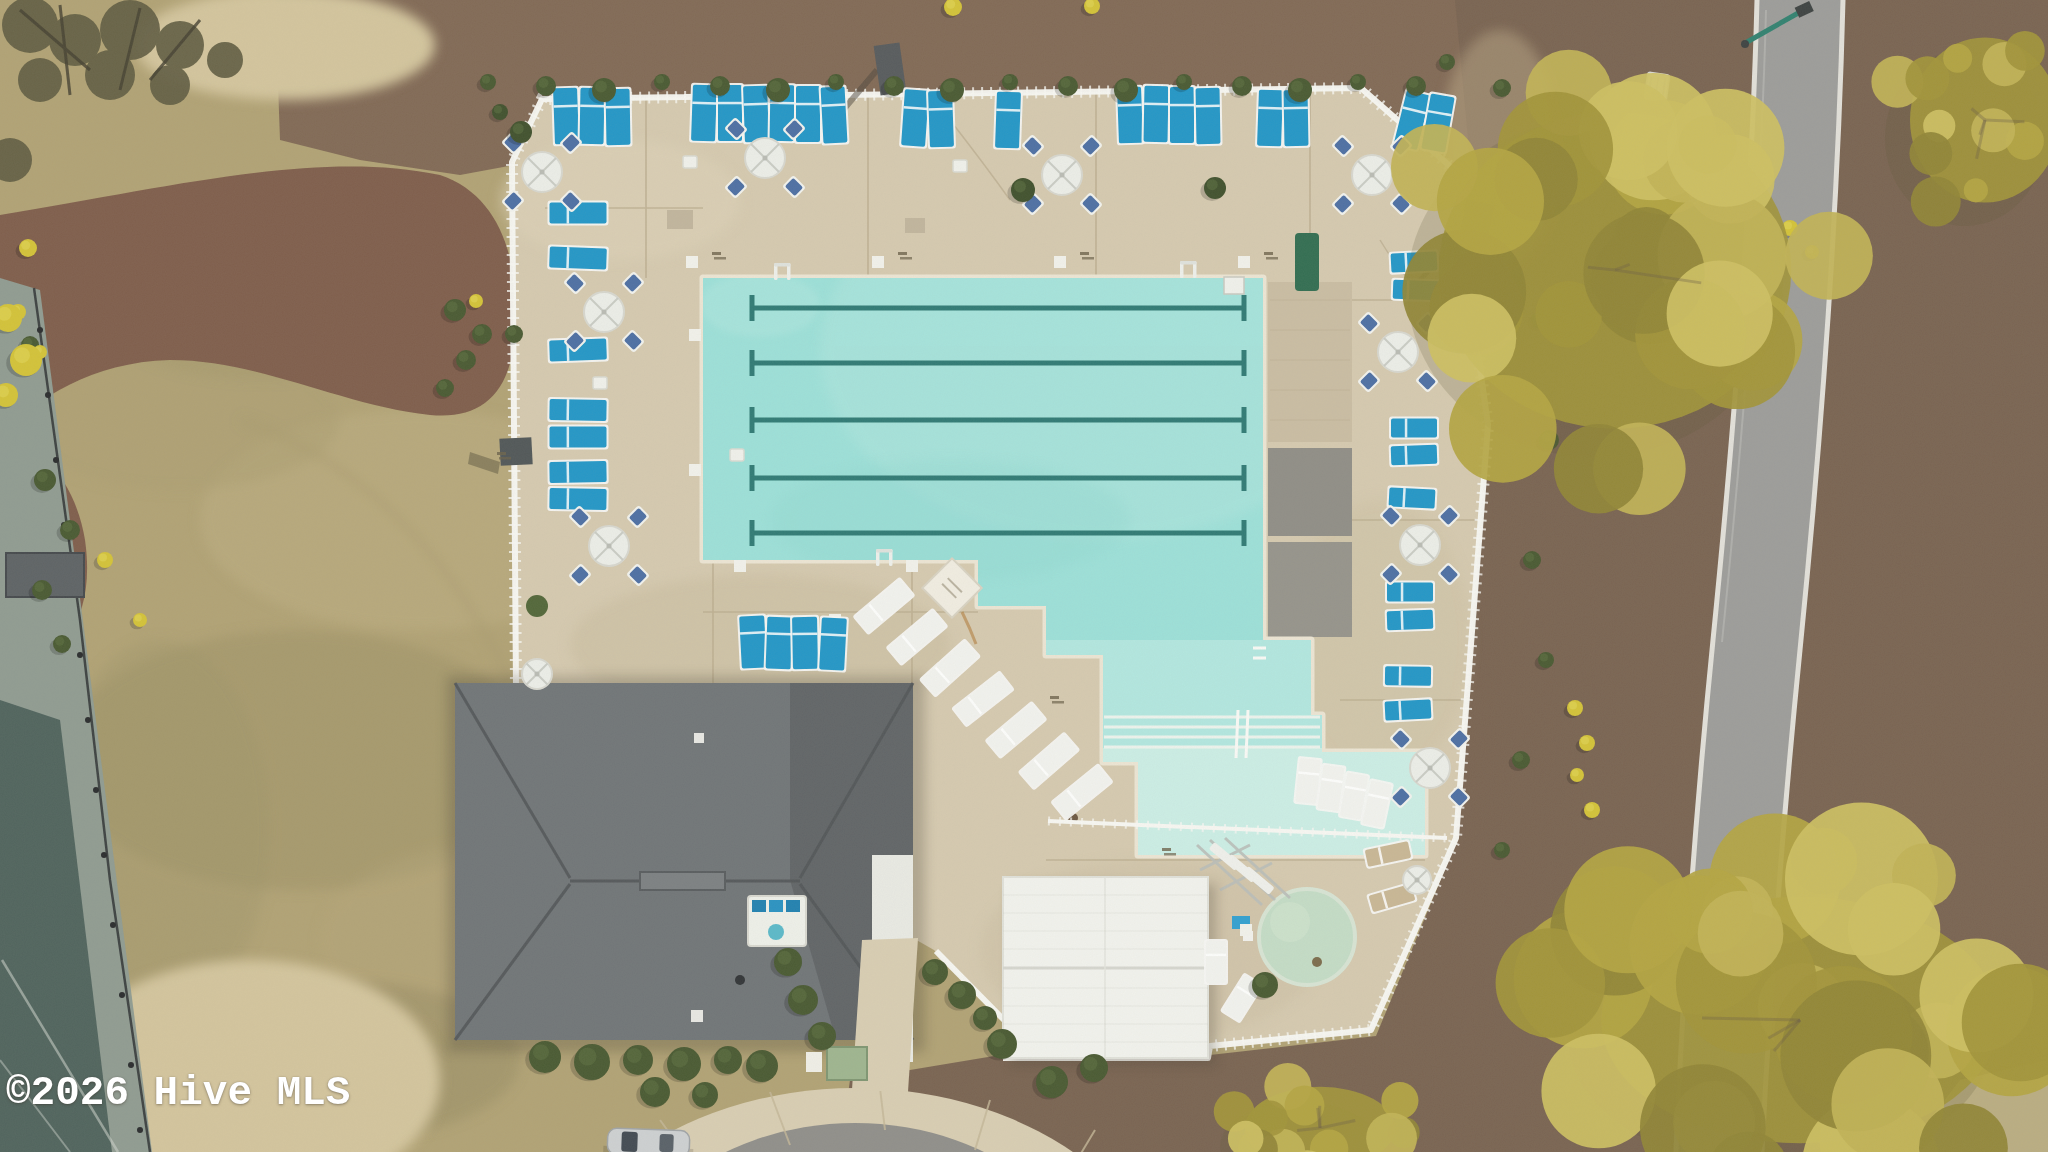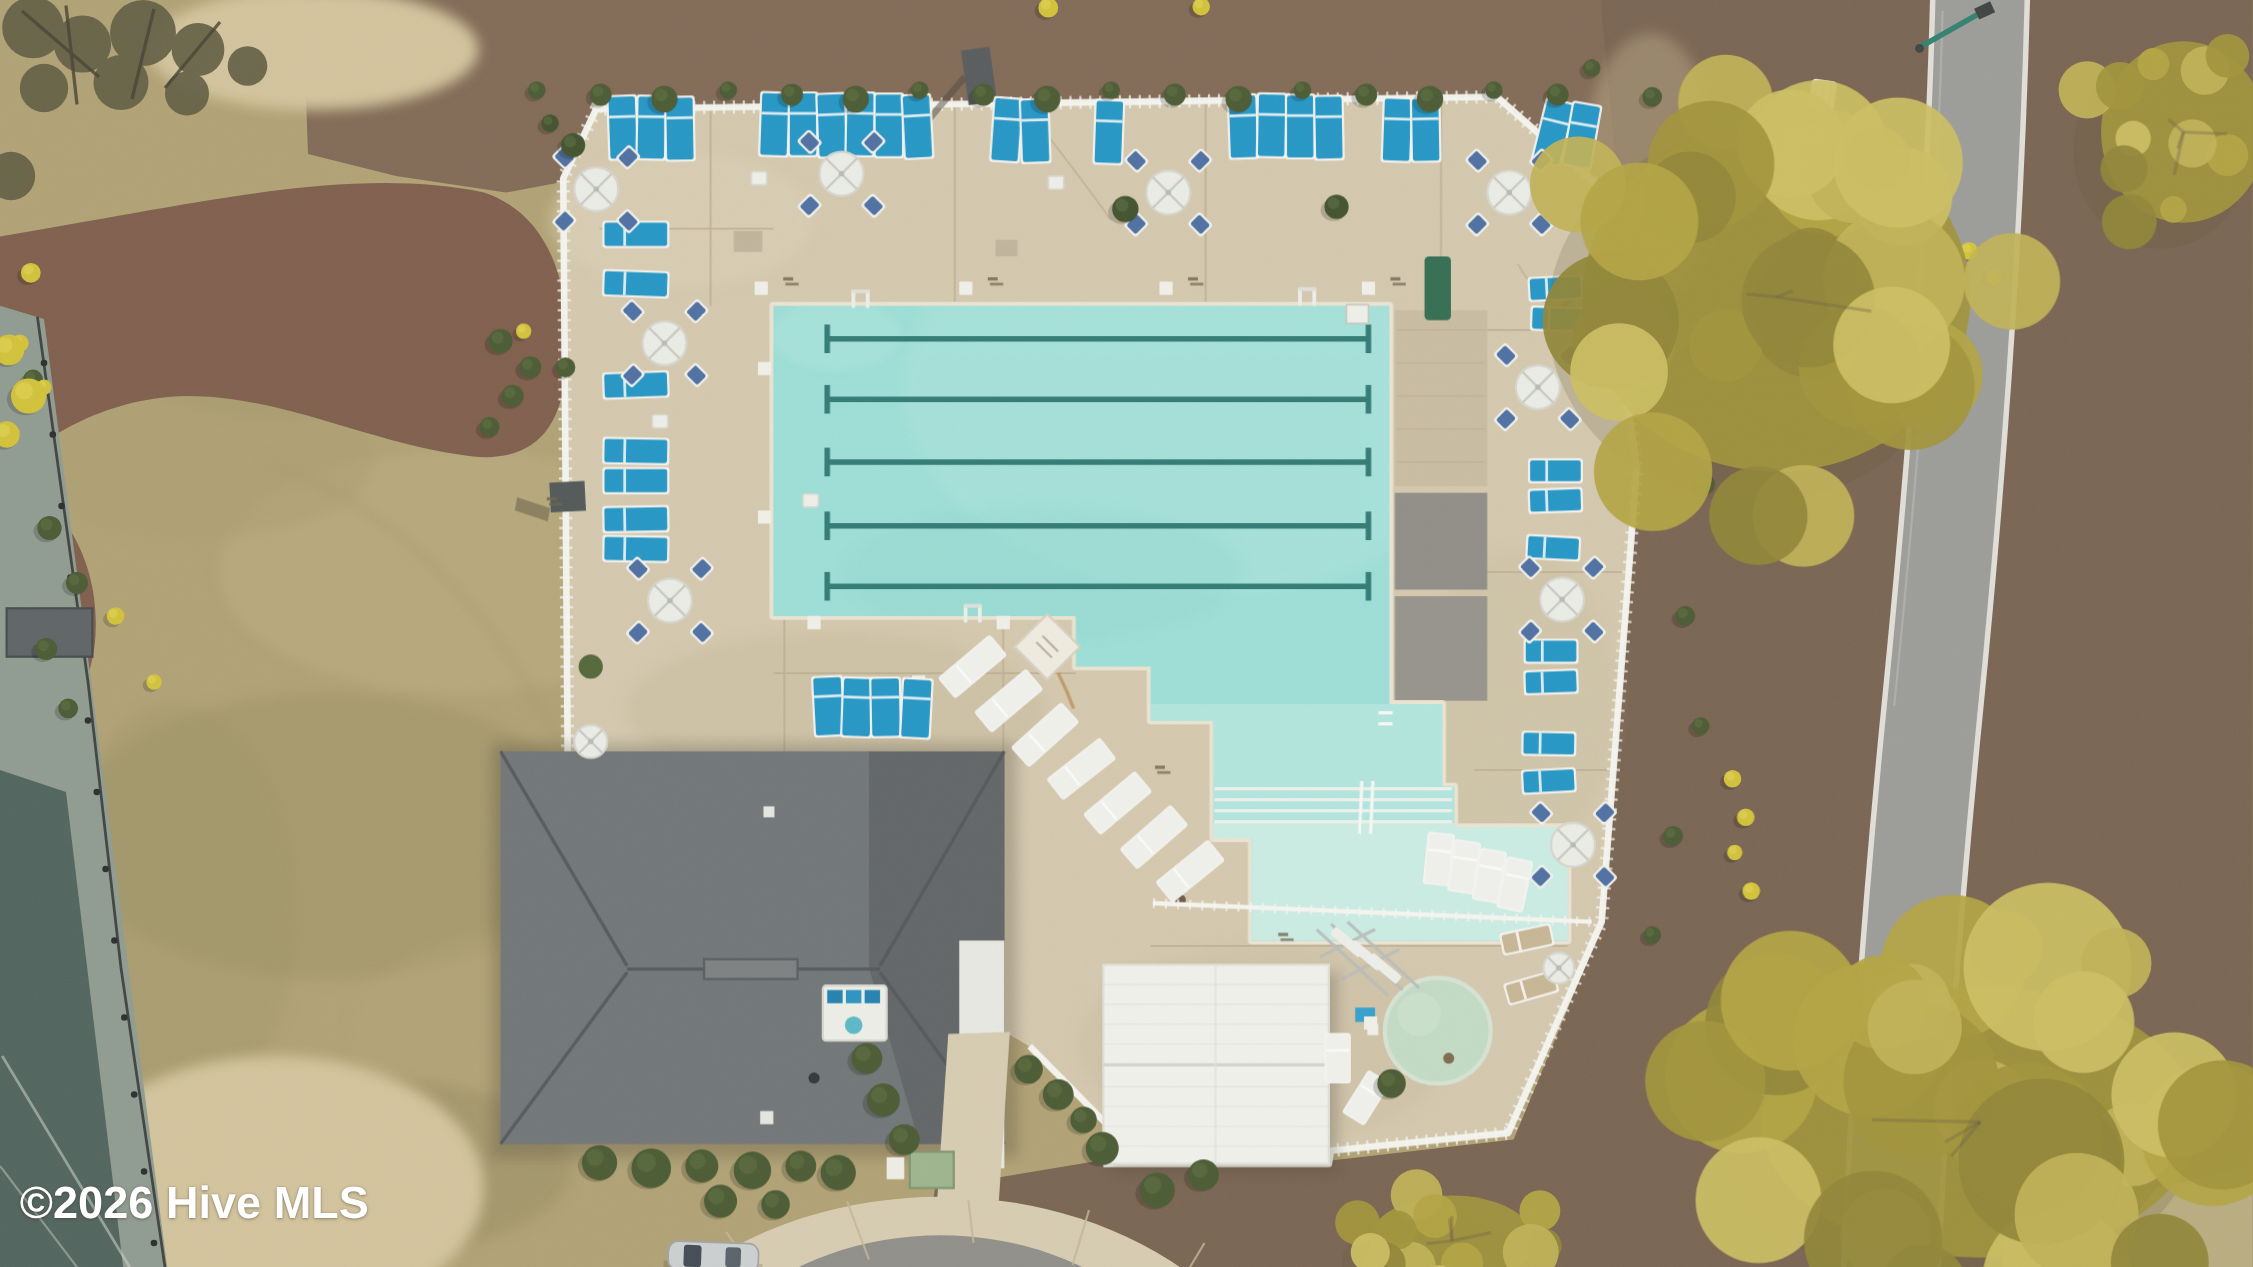--- a/index.html
+++ b/index.html
@@ -5,23 +5,23 @@
   html,body{margin:0;padding:0;width:2048px;height:1152px;overflow:hidden;background:#b0a173;
     font-family:"Liberation Sans",sans-serif;}
   #stage{position:relative;width:2048px;height:1152px;}
   svg{position:absolute;left:0;top:0;display:block;}
   .f-grass{fill:var(--grass)}
   .pool-water{fill:var(--pool_deep)}
   .pool-coping{fill:none;stroke:var(--coping);stroke-width:7;stroke-linejoin:round}
   .deck{fill:var(--deck)}
   .fence{fill:none;stroke:var(--fence);stroke-width:6;stroke-linejoin:round;opacity:.97}
   .fence-ticks{fill:none;stroke:var(--fence);stroke-width:12;stroke-dasharray:2 7;opacity:.75}
-  .watermark{position:absolute;left:18px;top:1070px;font-size:41px;font-weight:700;
+  .watermark{position:absolute;left:6px;top:1070px;font-size:41px;font-weight:700;
     color:var(--watermark);letter-spacing:0;
-    text-shadow:0 1px 3px rgba(60,50,40,.45),0 0 1px rgba(0,0,0,.3);}
+    text-shadow:0 1px 3px rgba(60,50,40,.45),0 0 1px rgba(0,0,0,.3);font-family:Liberation Mono, monospace;}
 </style>
 </head>
 <body>
 
 <div id="stage">
 <svg viewBox="0 0 2048 1152" width="2048" height="1152">
   <defs>
     <filter id="soft6">
           <feGaussianBlur stdDeviation="6"></feGaussianBlur>
         </filter>

